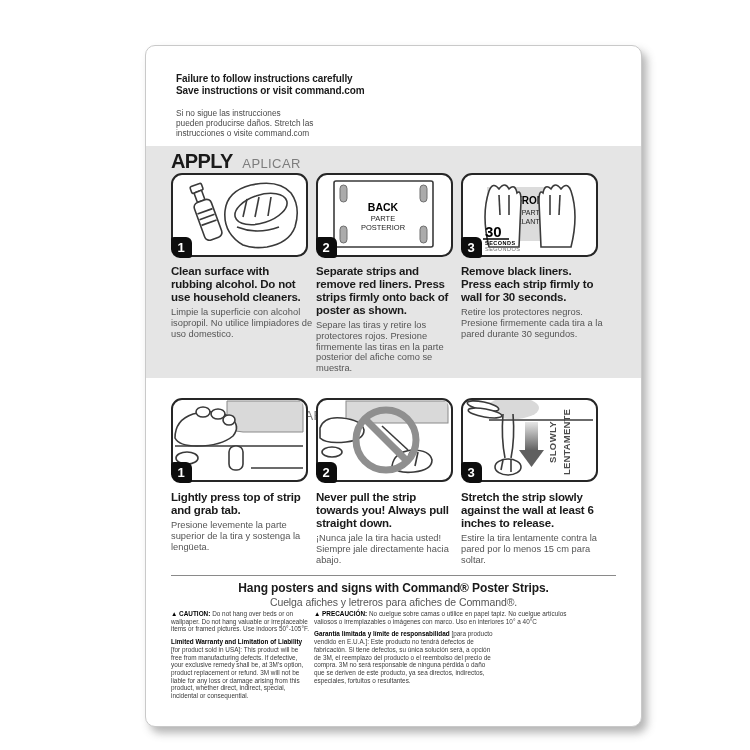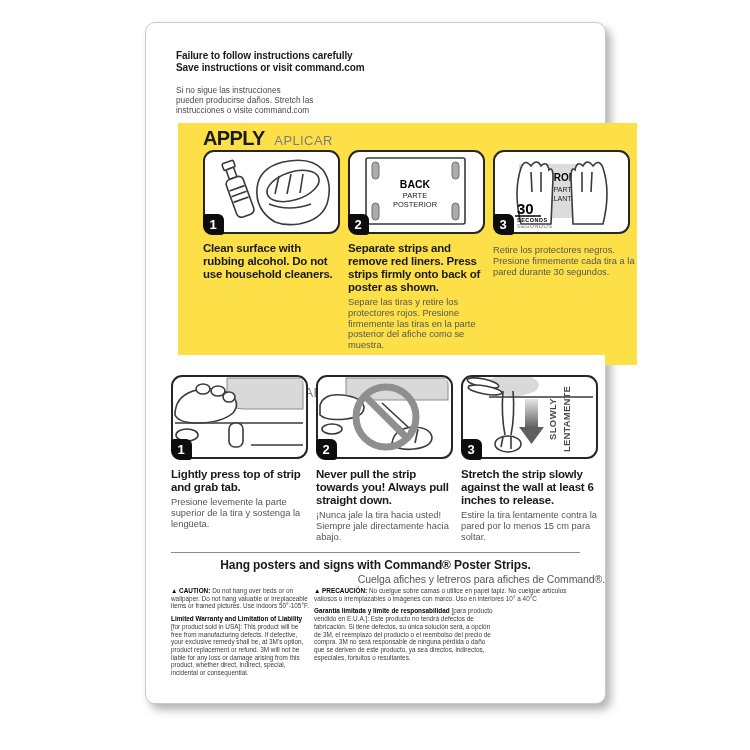--- a/index.html
+++ b/index.html
@@ -1,29 +1,29 @@
 <!DOCTYPE html>
 <html><head>
 <meta charset="utf-8">
 <style>
   html,body{margin:0;padding:0;}
   body{width:750px;height:750px;background:#ffffff;position:relative;
        font-family:"Liberation Sans",sans-serif;color:#1a1a1a;overflow:hidden;}
-  .sheet{position:absolute;left:145px;top:22px;width:459px;height:680px;background:#fff;
-         border:1px solid #c9c9c9;border-radius:10px;box-shadow:5px 6px 9px rgba(90,90,90,.45);}
+  .sheet{position:absolute;left:145px;top:45px;width:459px;height:680px;background:#fff;
+         border:1px solid #c9c9c9;border-radius:10px;box-shadow:5px 6px 9px rgba(90,90,90,.45);padding-left:36px;}
   
   .hdr{position:absolute;left:30px;top:27px;width:220px;}
   .hdr-bold div{font-size:10px;font-weight:bold;line-height:11.5px;letter-spacing:-.1px;}
   .hdr-small{margin-top:12px;}
   .hdr-small div{font-size:8.3px;line-height:10px;color:#4a4a4a;}
   .logo{position:absolute;left:308px;top:20px;width:150px;text-align:center;}
   .logo-code{font-size:12.5px;font-weight:bold;letter-spacing:.3px;color:#222;margin-top:1px;}
   .logo-site{font-size:11.5px;color:#333;}
   
-  .band{position:absolute;left:0;top:100px;width:100%;height:242px;background:#fde047;margin-left:32px;}
+  .band{position:absolute;left:0;top:100px;width:100%;height:242px;background:#e5e5e5;}
   .remove-sec{position:absolute;left:0;top:332px;width:100%;height:197px;background:#fff;}
   .sec-hdr{position:absolute;left:25px;top:4px;white-space:nowrap;}
   .sec-title{font-size:20px;font-weight:800;letter-spacing:-.6px;}
   .sec-sub{font-size:13px;color:#7d7d7d;margin-left:5px;letter-spacing:.4px;}
   
   .panel{position:absolute;top:27px;width:137px;height:84px;background:#fff;
          border:2.5px solid #262626;border-radius:11px;box-sizing:border-box;}
   .remove-sec .panel{top:20px;}
   .panel svg{position:absolute;left:0;top:0;width:131px;height:78px;border-radius:8px;}
   .badge{position:absolute;left:-2.5px;bottom:-2.5px;width:21px;height:21px;background:#0d0d0d;
@@ -129,26 +129,28 @@
         <text class="t-b" x="22" y="62" font-size="15" fill="#000">30</text>
         <line x1="20" y1="64" x2="46" y2="64" stroke="#000" stroke-width="1.4"></line>
         <text class="t-b" x="22" y="70" font-size="5.5" fill="#000" letter-spacing=".5">SECONDS</text>
         <text x="22" y="76" font-size="5.5" fill="#6f6f6f" letter-spacing=".5">SEGUNDOS</text>
       </svg>
       <div class="badge">3</div>
     </div>
 
     <div class="step-text p1">
       <div class="step-en">Clean surface with rubbing alcohol. Do not use household cleaners.</div>
+      <div class="step-es">Limpie la superficie con alcohol isopropil. No utilice limpiadores de uso domestico.</div>
     </div>
     <div class="step-text p2">
       <div class="step-en">Separate strips and remove red liners. Press strips firmly onto back of poster as shown.</div>
       <div class="step-es">Separe las tiras y retire los protectores rojos. Presione firmemente las tiras en la parte posterior del afiche como se muestra.</div>
     </div>
     <div class="step-text p3">
+      <div class="step-en">Remove black liners. Press each strip firmly to wall for 30 seconds.</div>
       <div class="step-es">Retire los protectores negros. Presione firmemente cada tira a la pared durante 30 segundos.</div>
     </div>
   </div>
 
   <div class="remove-sec">
     <div class="sec-hdr" style="top:0;margin-top:24px;">
       <span class="sec-title">REMOVE</span>
       <span class="sec-sub">RETIRAR</span>
     </div>
 
@@ -227,21 +229,21 @@
       <div class="step-es">¡Nunca jale la tira hacia usted! Siempre jale directamente hacia abajo.</div>
     </div>
     <div class="step-text p3">
       <div class="step-en">Stretch the strip slowly against the wall at least 6 inches to release.</div>
       <div class="step-es">Estire la tira lentamente contra la pared por lo menos 15 cm para soltar.</div>
     </div>
   </div>
 
   <div class="rule"></div>
   <div class="tagline">Hang posters and signs with Command® Poster Strips.</div>
-  <div class="tagline tagline-es" style="font-weight:normal;text-align:right;">Cuelga afiches y letreros para afiches de Command®.</div>
+  <div class="tagline tagline-es" style="font-weight:normal;">Cuelga afiches y letreros para afiches de Command®.</div>
 
   <div class="col colL">
     <p>
       <b><span>▲</span>
       <span>CAUTION:</span></b>
       <span>Do not hang over beds or on wallpaper. Do not hang valuable or irreplaceable items or framed pictures. Use indoors 50°-105°F.</span>
     </p>
     <p>
       <b>Limited Warranty and Limitation of Liability</b>
       <span>[for product sold in USA]: This product will be free from manufacturing defects. If defective, your exclusive remedy shall be, at 3M's option, product replacement or refund. 3M will not be liable for any loss or damage arising from this product, whether direct, indirect, special, incidental or consequential.</span>

